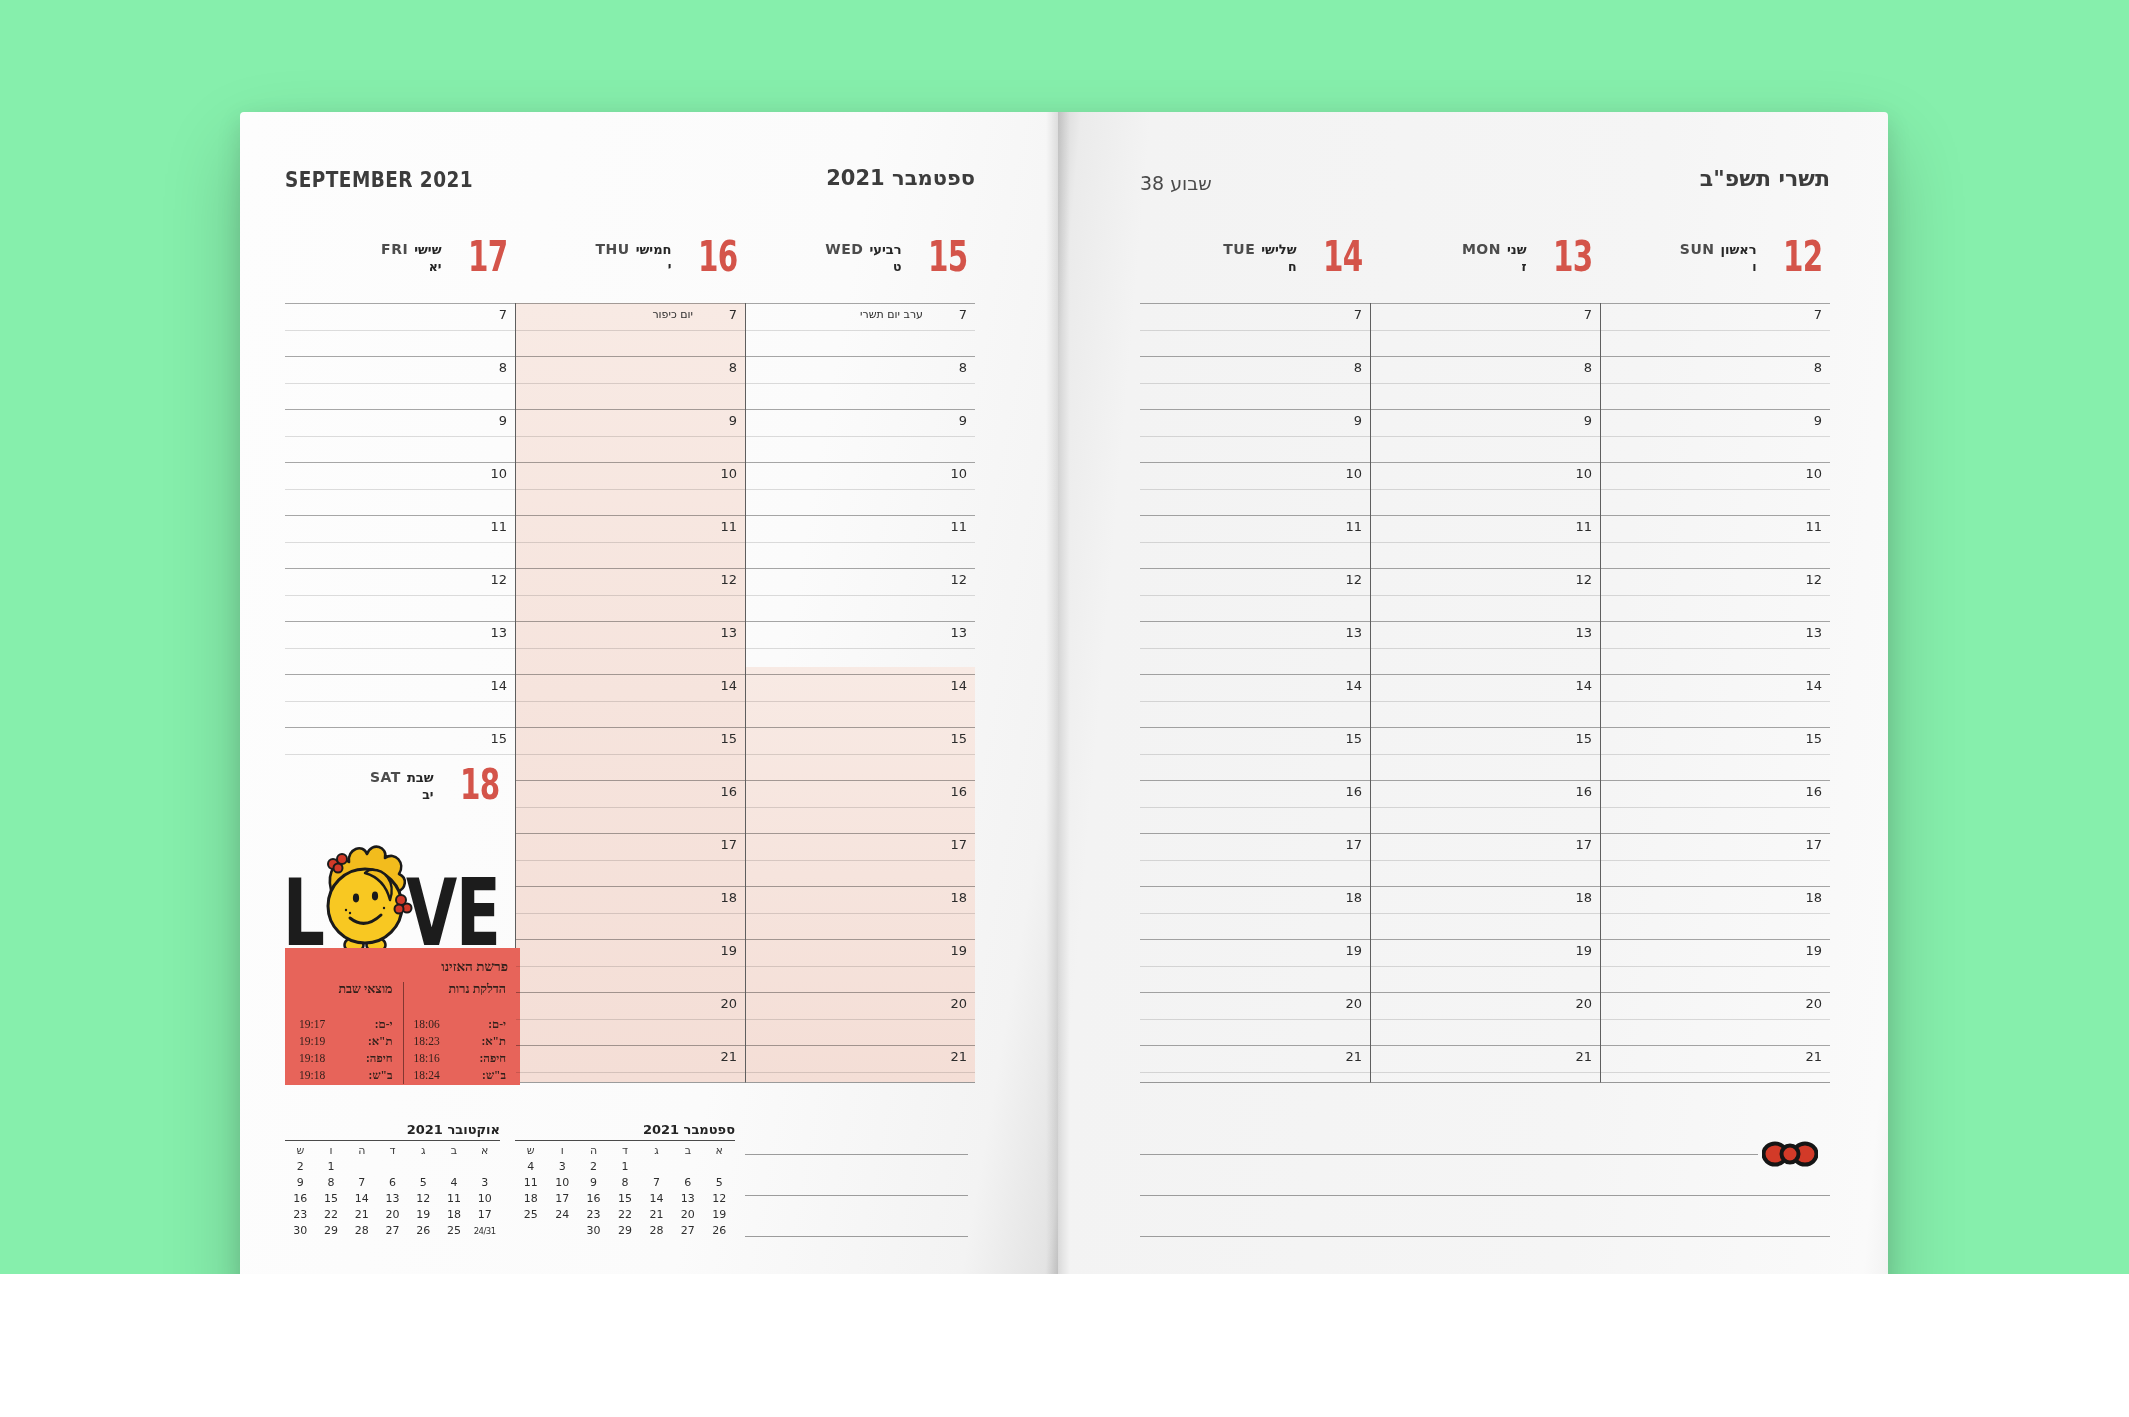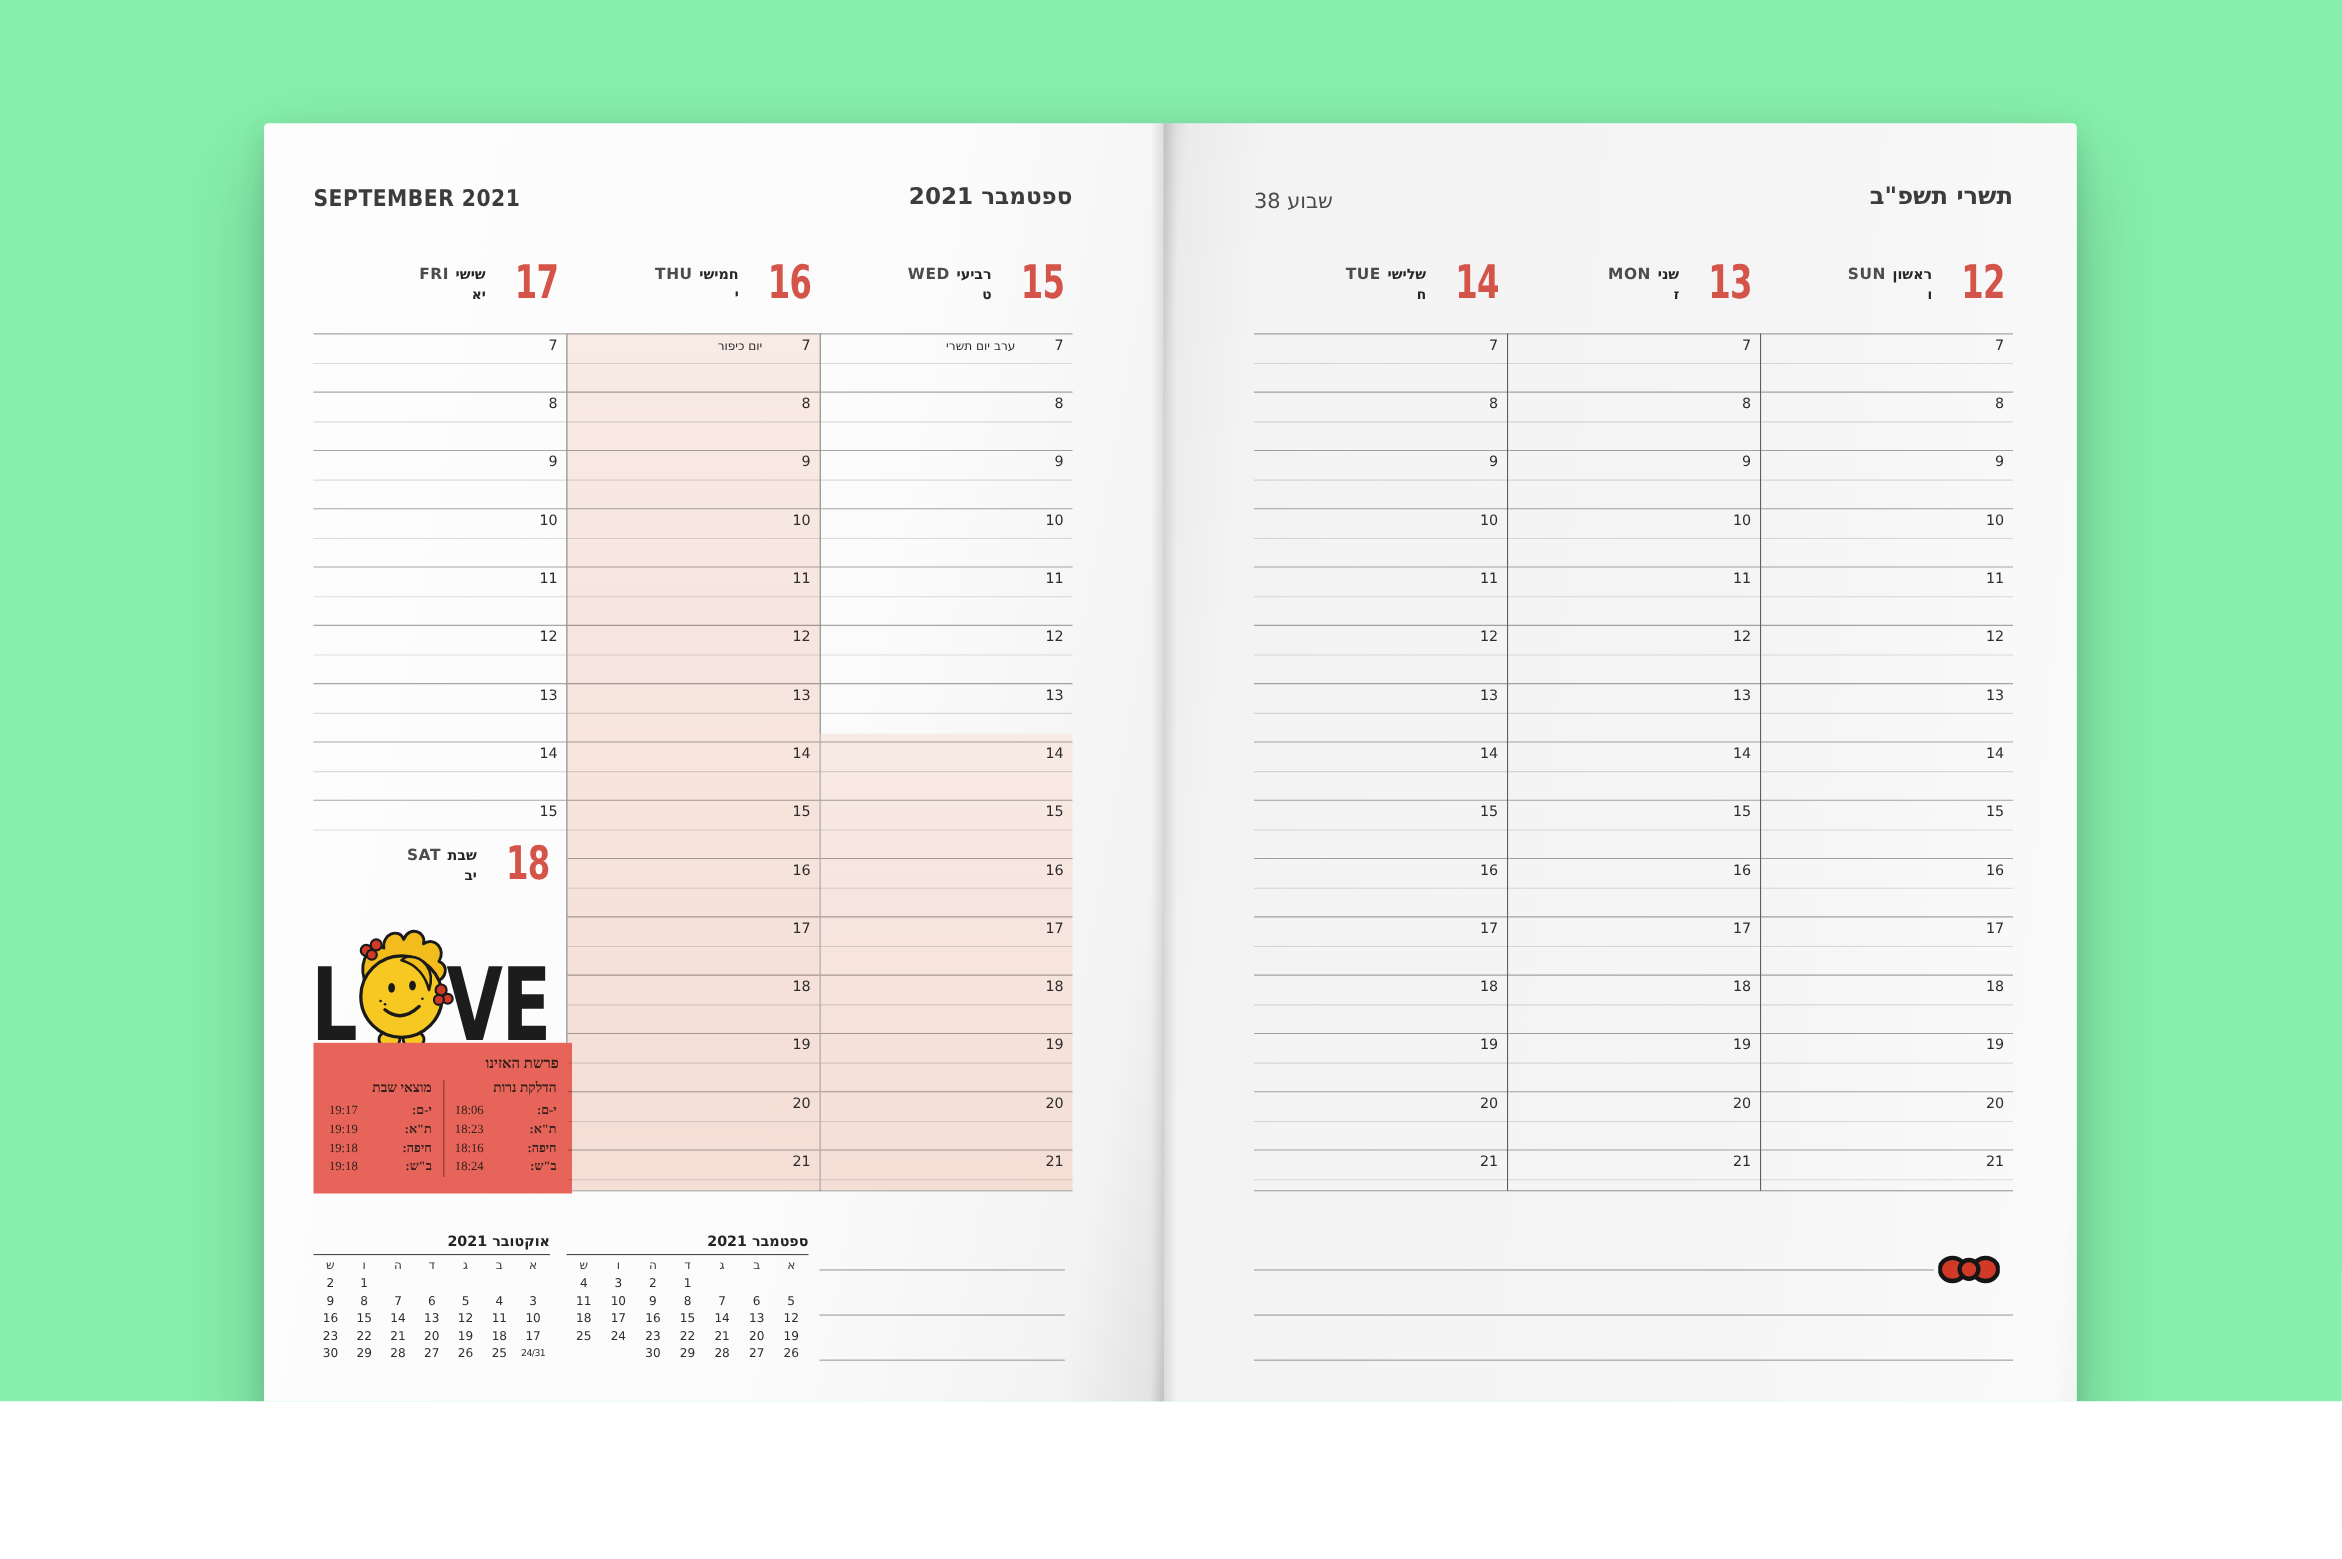--- a/index.html
+++ b/index.html
@@ -51,21 +51,21 @@
   .love-letter.l{transform-origin:right bottom;}
   .love-letter.ve{transform-origin:left bottom;}
   .love svg{margin:0 -8px -5px -8px;flex:0 0 auto;}
   .shabbat-box{position:absolute;left:45px;top:836px;width:235px;height:137px;background:#e7645a;
                direction:rtl;box-sizing:border-box;padding:11px 12px 12px 12px;color:#33201b;font-family:Liberation Serif, serif;}
   .sb-parasha{font-size:13.5px;font-weight:700;text-align:right;}
   .sb-cols{display:flex;margin-top:7px;}
   .sb-col{flex:1 1 50%;box-sizing:border-box;padding:0 2px;}
   .sb-col.candle{border-left:1px solid rgba(30,10,8,.5);padding-left:10px;}
   .sb-col.motzaei{padding-right:10px;}
-  .sb-title{font-size:12.5px;font-weight:700;margin-bottom:5px;text-align:right;}
+  .sb-title{font-size:12.5px;font-weight:700;margin-bottom:19px;text-align:right;}
   .sb-row{display:flex;justify-content:space-between;font-size:11.5px;line-height:17px;}
   .sb-city{font-weight:700;text-align:right;}
   
   .mini{position:absolute;top:1010px;width:215px;}
   .mini.oct{left:45px;}
   .mini.sep{left:275px;width:220px;}
   .mini-title{direction:rtl;text-align:right;font-size:13px;font-weight:700;color:#242424;padding-left:2px;}
   .mini-rule{height:1px;background:#4a4a4a;margin-top:3px;}
   .mini-grid{display:grid;grid-template-columns:repeat(7,1fr);direction:rtl;margin-top:2px;}
   .mini-cell{height:16px;line-height:16px;text-align:center;font-size:11px;color:#2e2e2e;}

